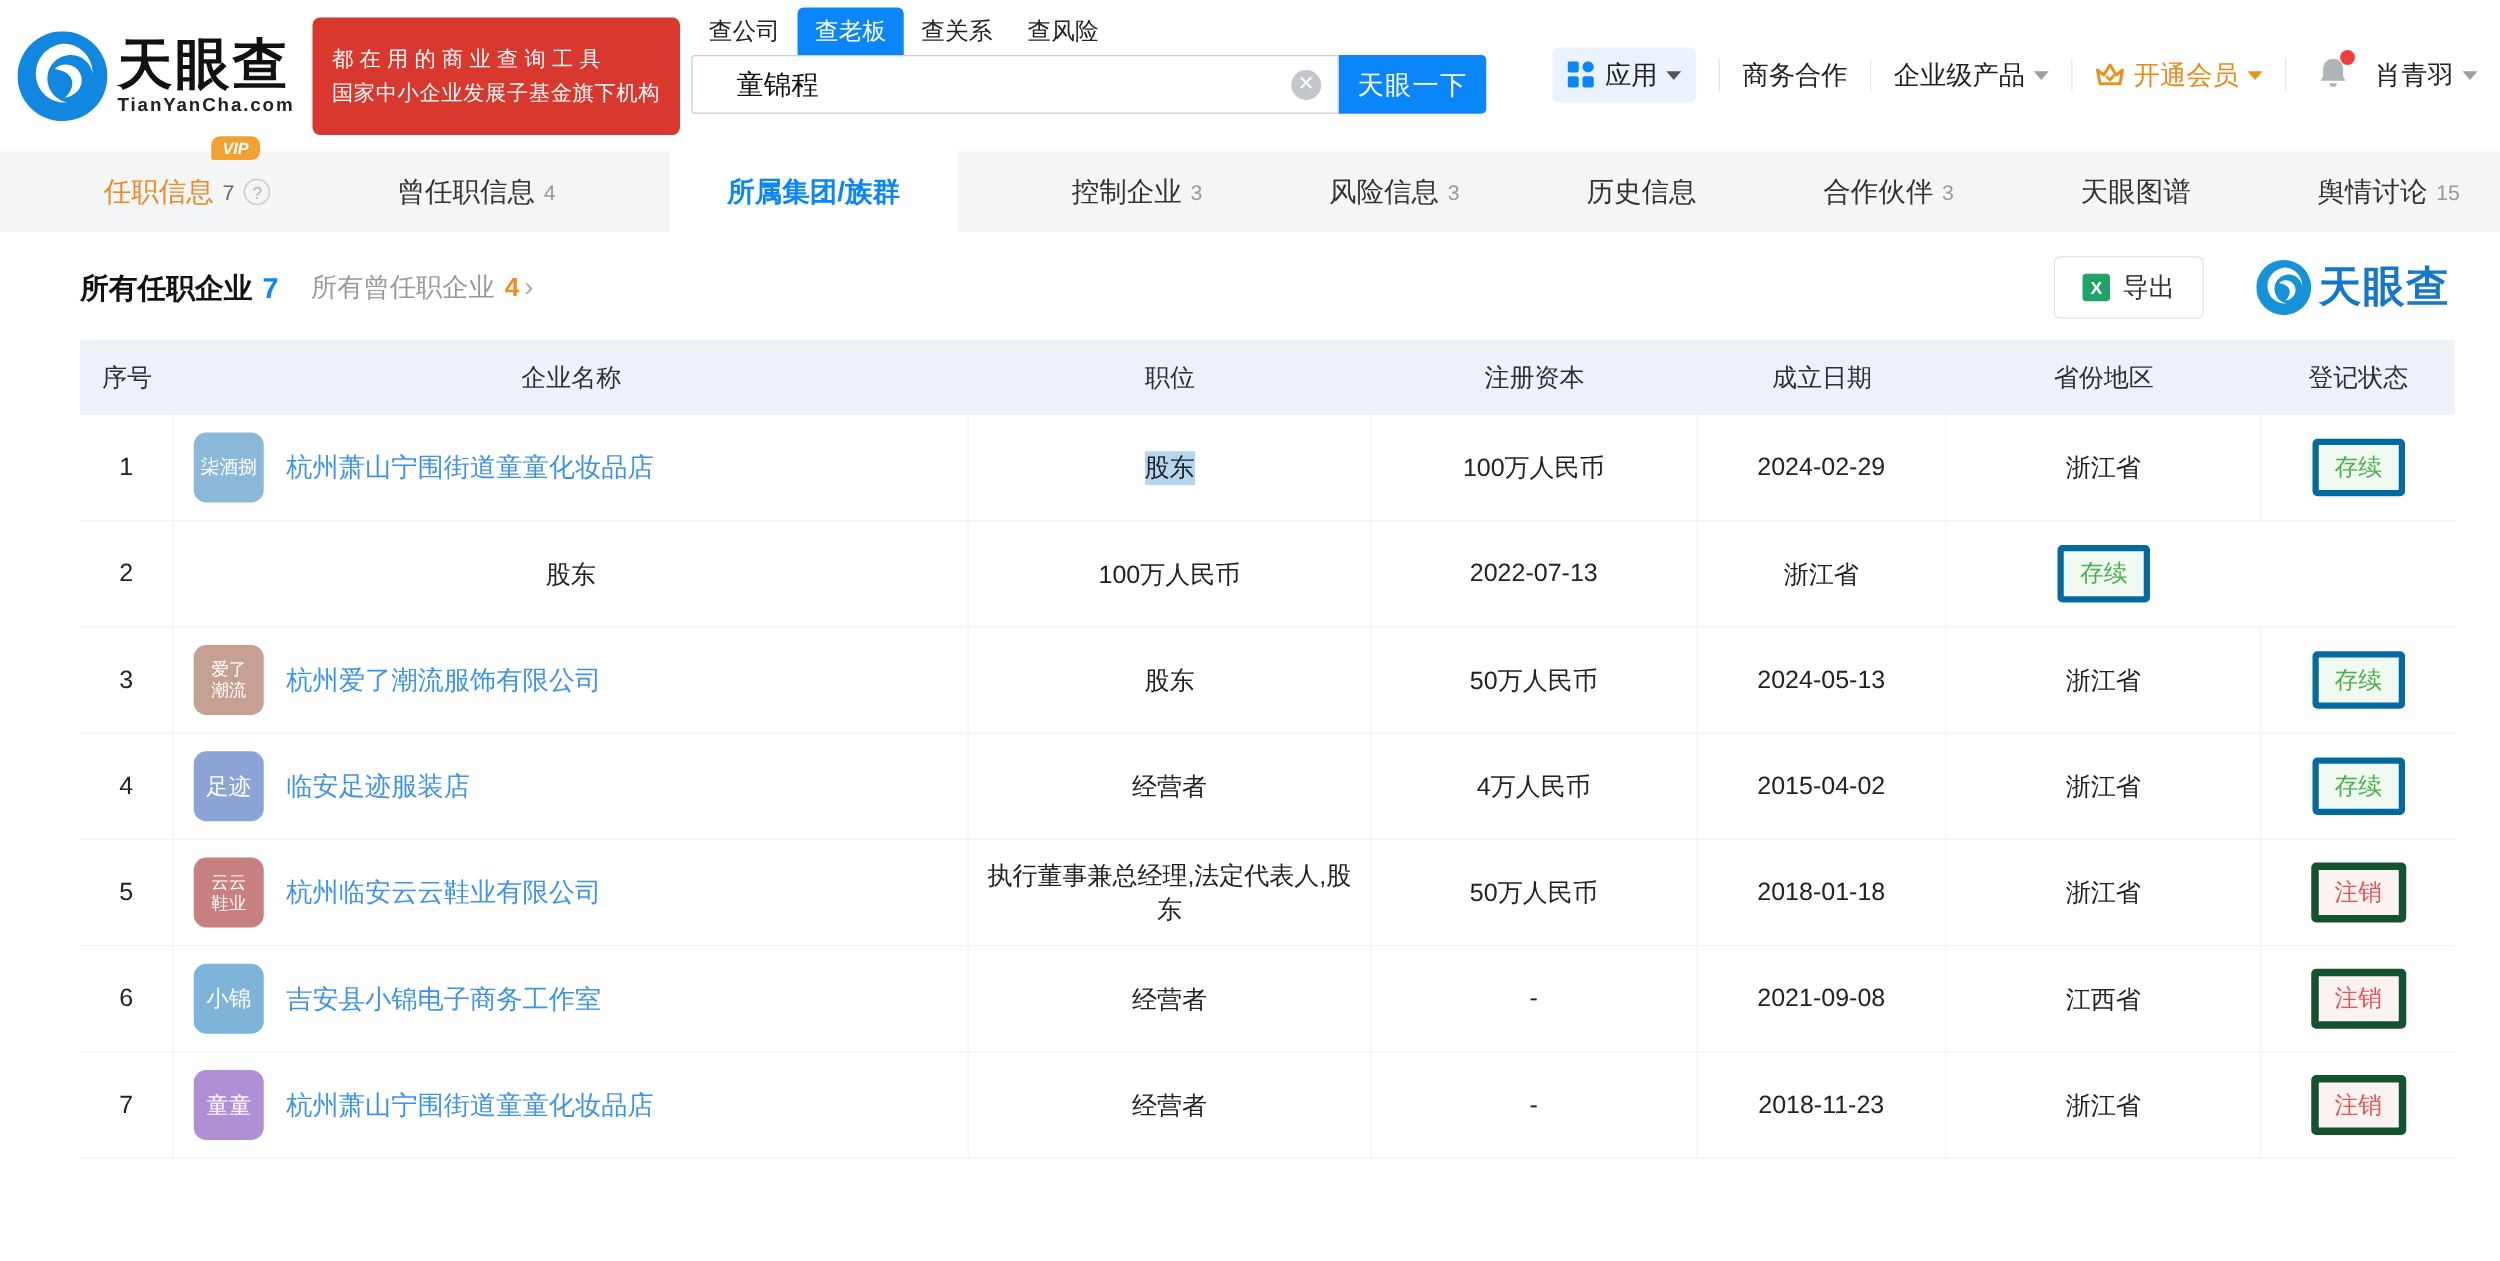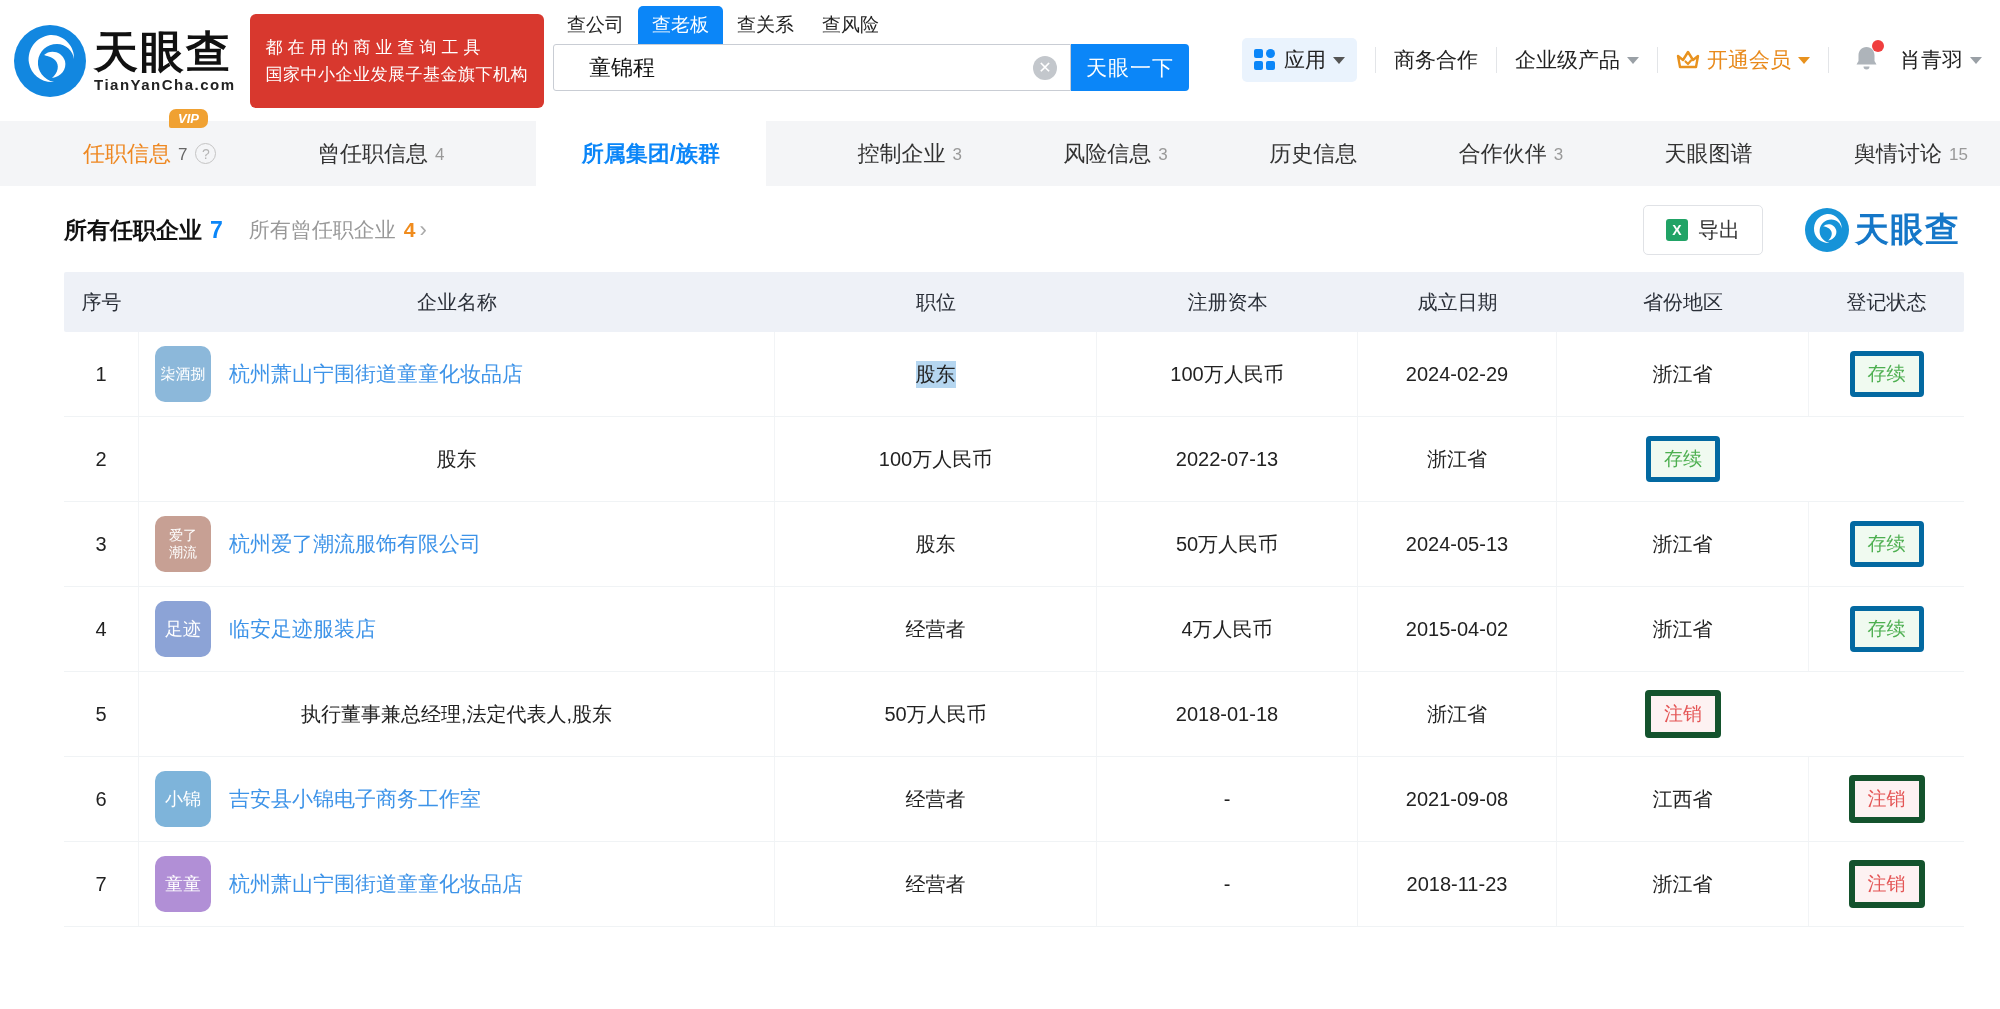--- a/index.html
+++ b/index.html
@@ -312,20 +312,27 @@
           </div>
           <div class="td">4万人民币</div>
           <div class="td">2015-04-02</div>
           <div class="td">浙江省</div>
           <div class="td">
             <span class="badge active">存续</span>
           </div>
         </div>
         <div class="tr row">
           <div class="td">5</div>
+          <div class="td name">
+            <div class="avatar two" style="background: rgb(199, 127, 127);">
+              <div>云云</div>
+              <div>鞋业</div>
+            </div>
+            <a class="comp-link">杭州临安云云鞋业有限公司</a>
+          </div>
           <div class="td">
             <span>执行董事兼总经理,法定代表人,股东</span>
           </div>
           <div class="td">50万人民币</div>
           <div class="td">2018-01-18</div>
           <div class="td">浙江省</div>
           <div class="td">
             <span class="badge cancelled">注销</span>
           </div>
         </div>

